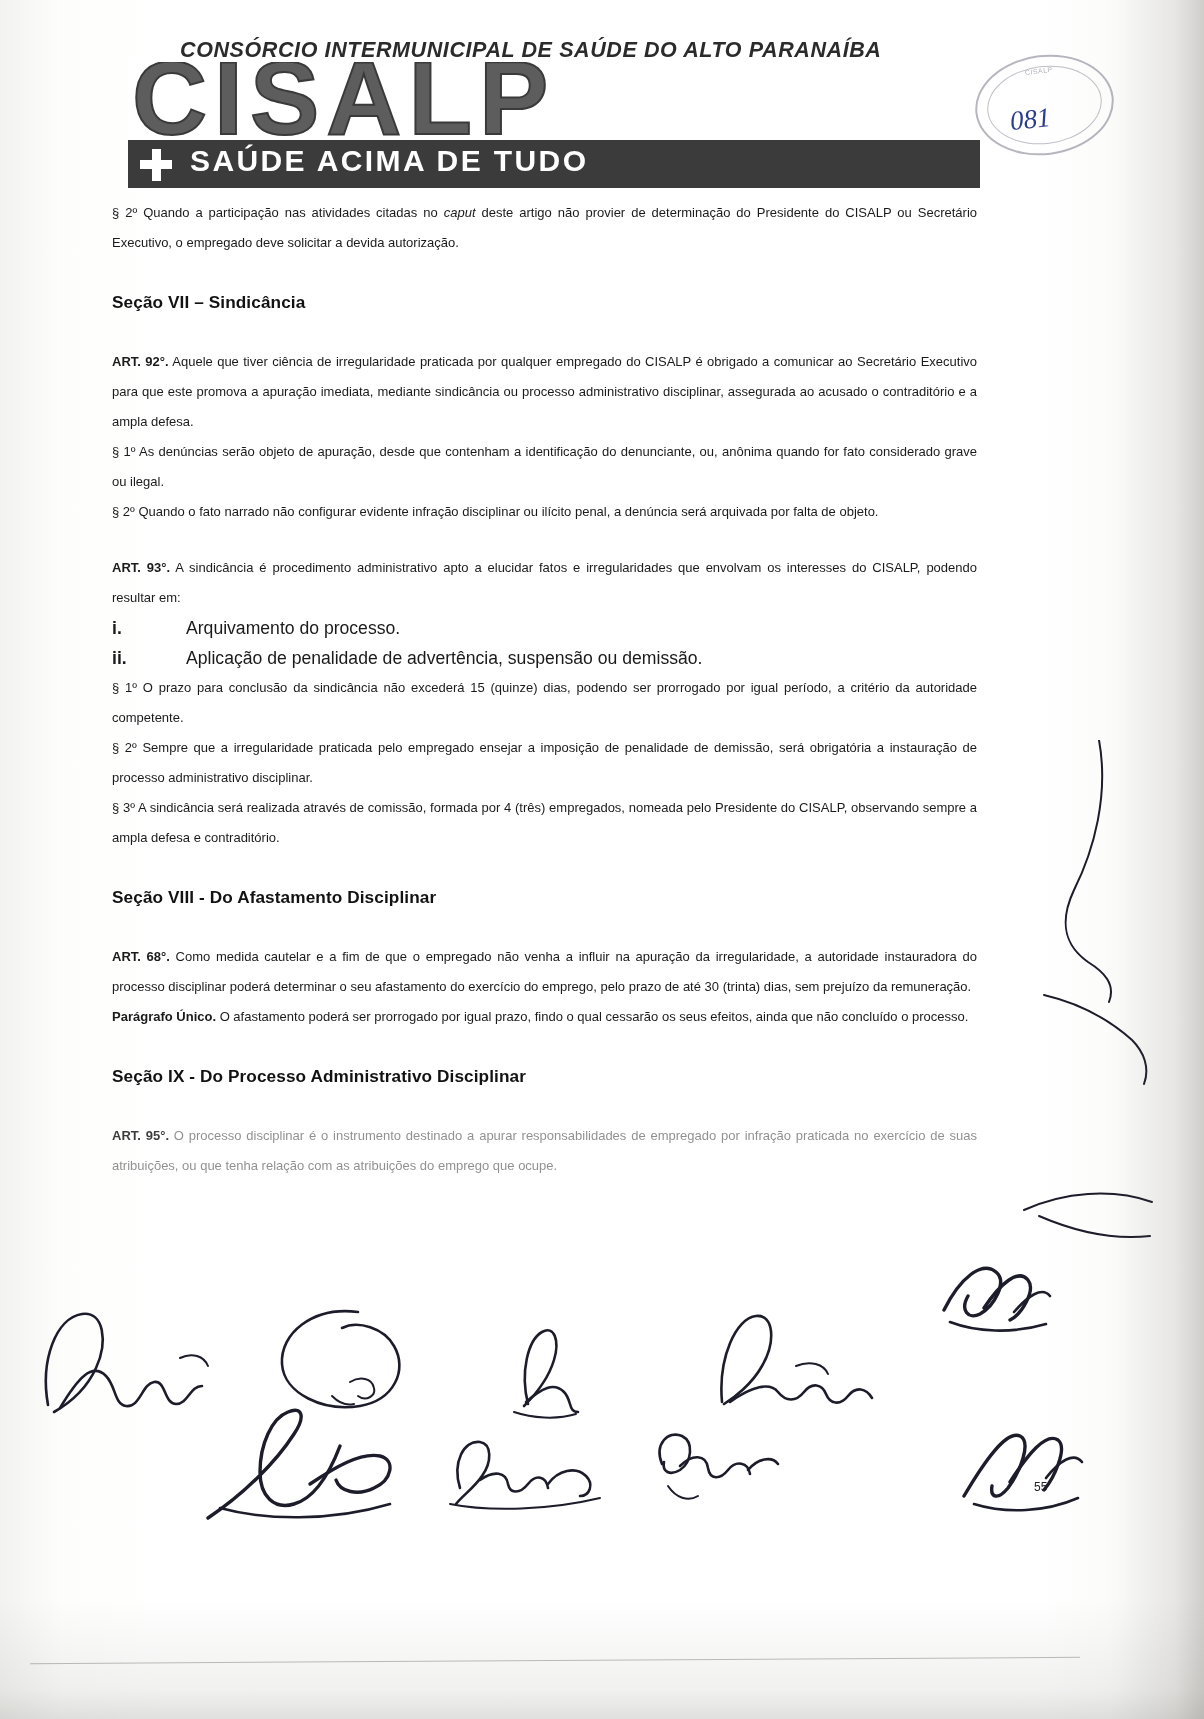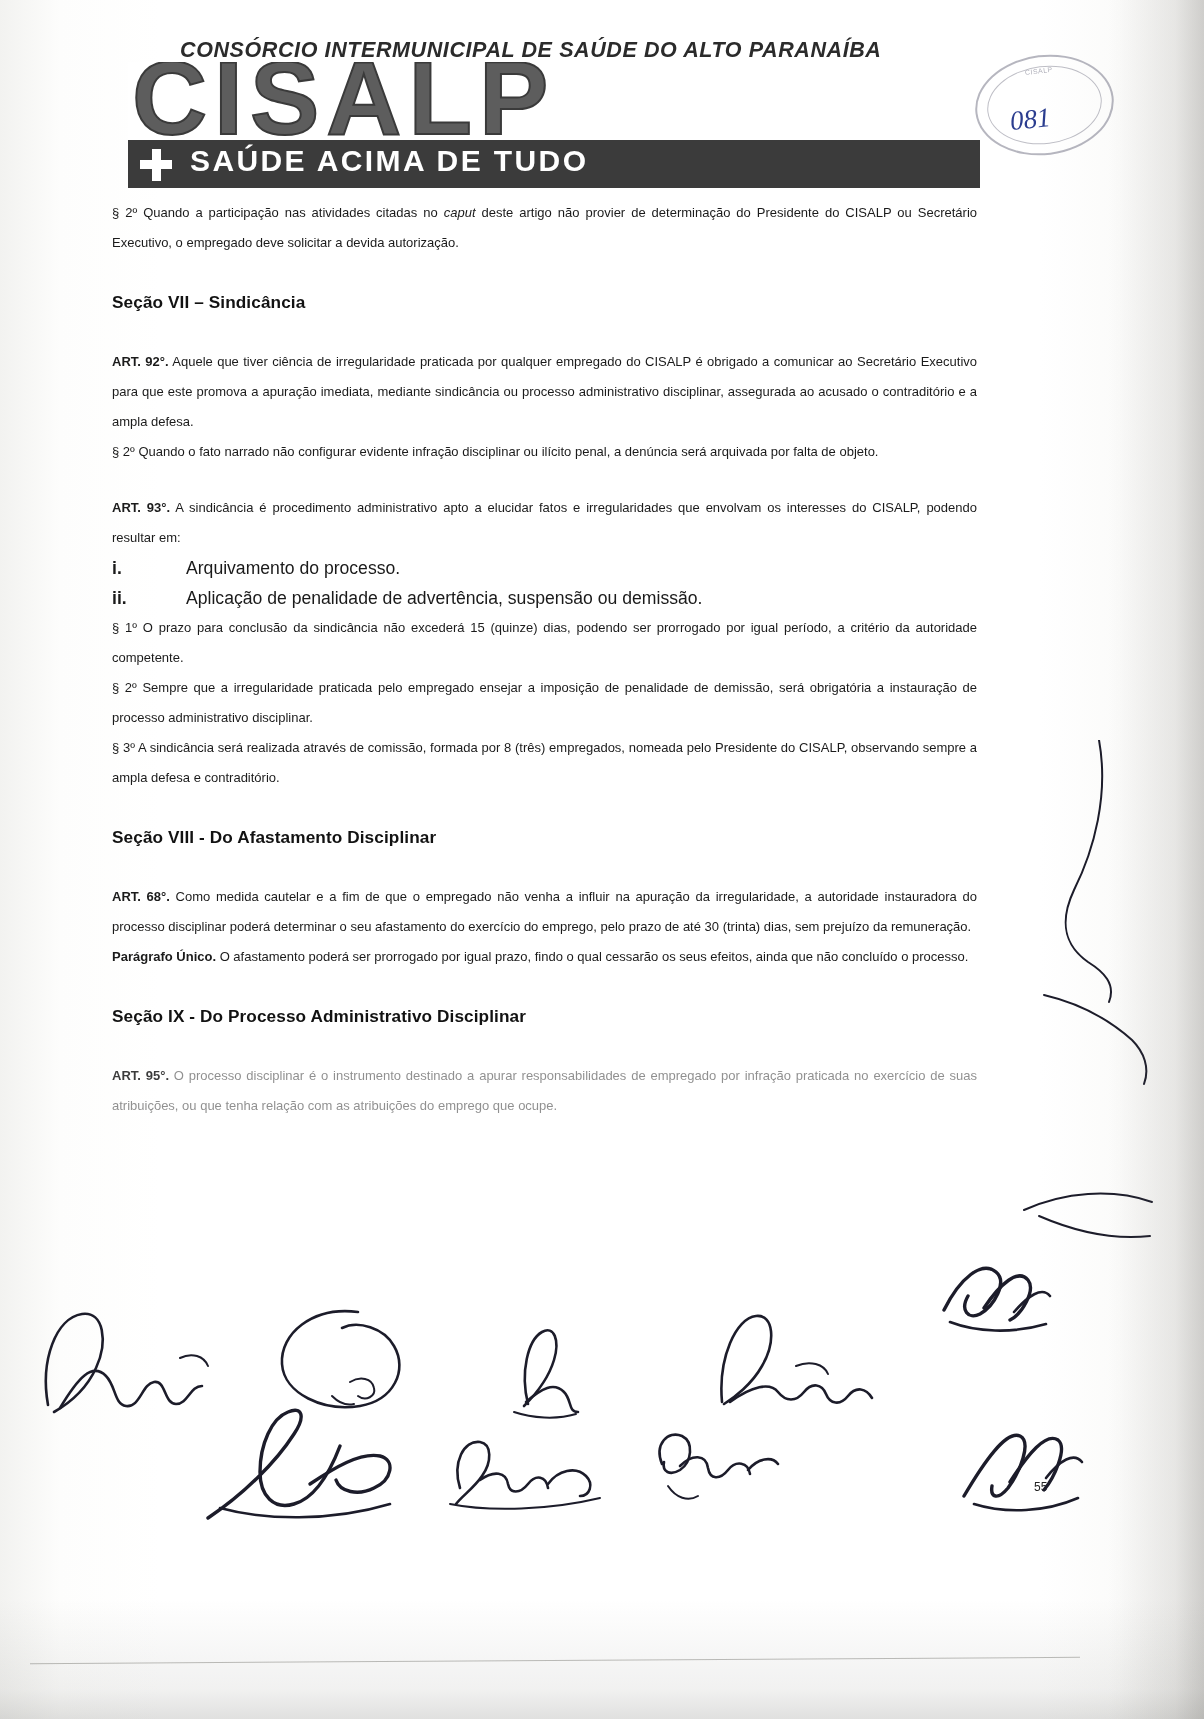--- a/index.html
+++ b/index.html
@@ -277,40 +277,41 @@
       <span>§ 2º Quando a participação nas atividades citadas no </span><span class="caput-italic">caput</span><span> deste artigo não provier de determinação do Presidente do CISALP ou Secretário Executivo, o empregado deve solicitar a devida autorização.</span>
     </p>
 
     <div class="gap-lg"></div>
     <h2 class="section">Seção VII – Sindicância</h2>
     <div class="gap-lg"></div>
 
     <p class="body">
       <span class="art-label">ART. 92°.</span><span> Aquele que tiver ciência de irregularidade praticada por qualquer empregado do CISALP é obrigado a comunicar ao Secretário Executivo para que este promova a apuração imediata, mediante sindicância ou processo administrativo disciplinar, assegurada ao acusado o contraditório e a ampla defesa.</span>
     </p>
+    <p class="body">§ 1º As denúncias serão objeto de apuração, desde que contenham a identificação do denunciante, ou, anônima quando for fato considerado grave ou ilegal.</p>
     <p class="body">§ 2º Quando o fato narrado não configurar evidente infração disciplinar ou ilícito penal, a denúncia será arquivada por falta de objeto.</p>
 
     <div class="gap-md"></div>
 
     <p class="body">
       <span class="art-label">ART. 93°.</span><span> A sindicância é procedimento administrativo apto a elucidar fatos e irregularidades que envolvam os interesses do CISALP, podendo resultar em:</span>
     </p>
 
     <div class="list-row">
       <span class="list-marker">i.</span>
       <span class="list-text">Arquivamento do processo.</span>
     </div>
     <div class="list-row">
       <span class="list-marker">ii.</span>
       <span class="list-text">Aplicação de penalidade de advertência, suspensão ou demissão.</span>
     </div>
 
     <p class="body">§ 1º O prazo para conclusão da sindicância não excederá 15 (quinze) dias, podendo ser prorrogado por igual período, a critério da autoridade competente.</p>
     <p class="body">§ 2º Sempre que a irregularidade praticada pelo empregado ensejar a imposição de penalidade de demissão, será obrigatória a instauração de processo administrativo disciplinar.</p>
-    <p class="body">§ 3º A sindicância será realizada através de comissão, formada por 8 (três) empregados, nomeada pelo Presidente do CISALP, observando sempre a ampla defesa e contraditório.</p>
+    <p class="body">§ 3º A sindicância será realizada através de comissão, formada por 4 (três) empregados, nomeada pelo Presidente do CISALP, observando sempre a ampla defesa e contraditório.</p>
 
     <div class="gap-lg"></div>
     <h2 class="section">Seção VIII - Do Afastamento Disciplinar</h2>
     <div class="gap-lg"></div>
 
     <p class="body">
       <span class="art-label">ART. 68°.</span><span> Como medida cautelar e a fim de que o empregado não venha a influir na apuração da irregularidade, a autoridade instauradora do processo disciplinar poderá determinar o seu afastamento do exercício do emprego, pelo prazo de até 30 (trinta) dias, sem prejuízo da remuneração.</span>
     </p>
     <p class="body">
       <span class="art-label">Parágrafo Único.</span><span> O afastamento poderá ser prorrogado por igual prazo, findo o qual cessarão os seus efeitos, ainda que não concluído o processo.</span>

